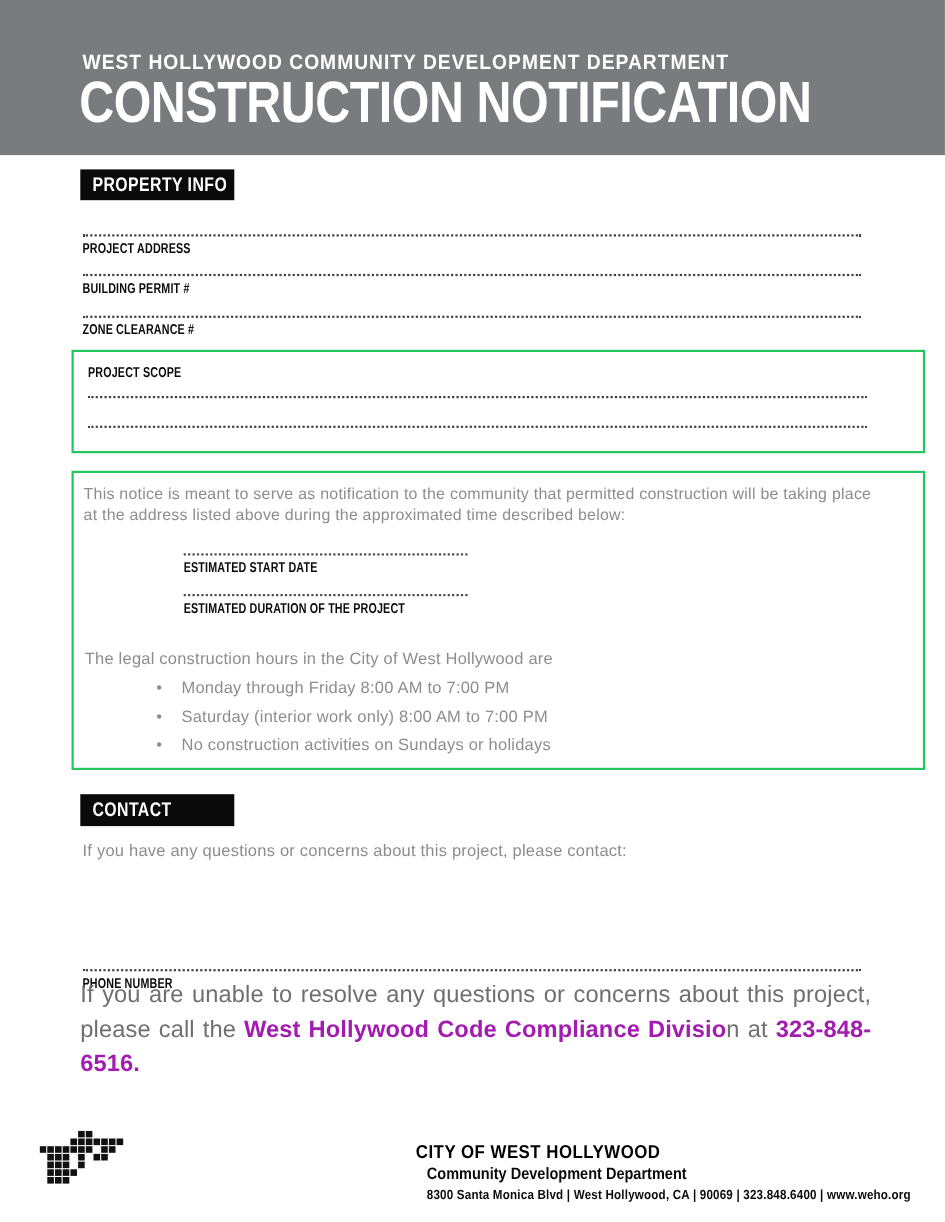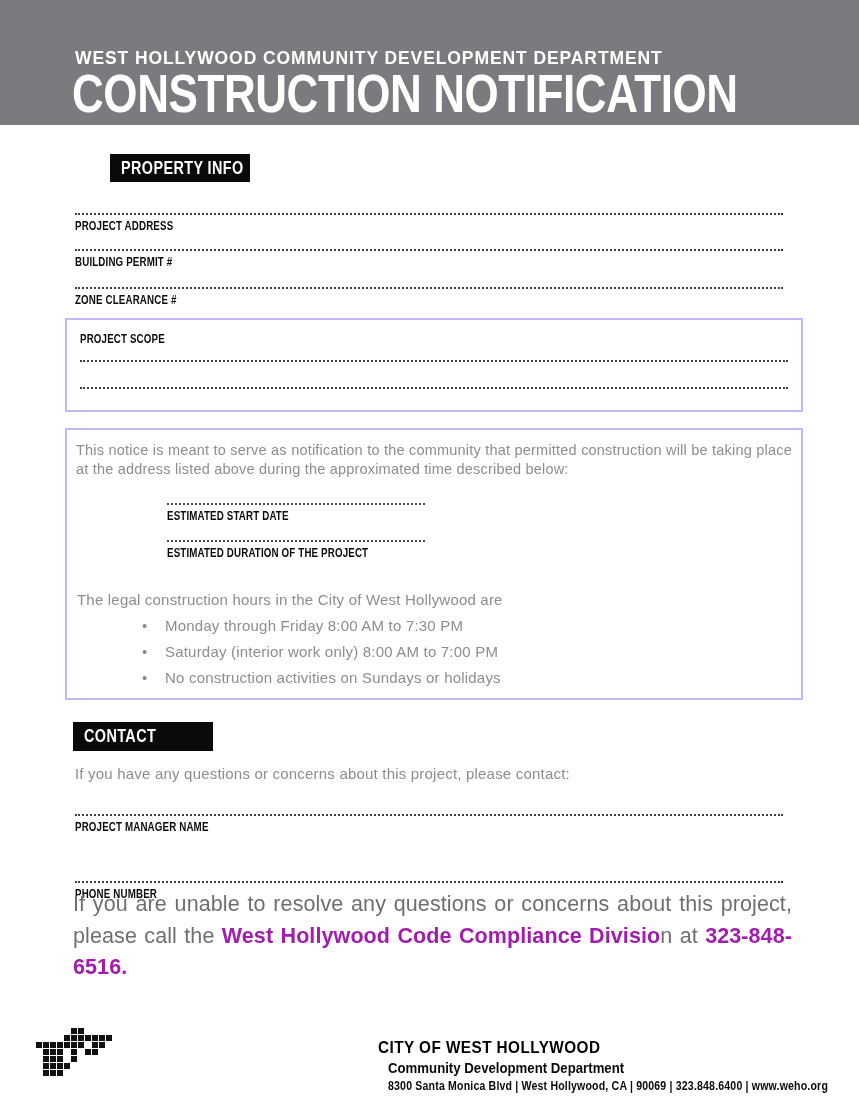--- a/index.html
+++ b/index.html
@@ -2,21 +2,21 @@
 <html><head>
 <meta charset="utf-8">
 <style>
   html,body { margin:0; padding:0; background:#ffffff; }
   .page {
     position:relative; width:859px; height:1111px; margin:0 auto;
     background:#ffffff; overflow:hidden;
     font-family:"Liberation Sans", sans-serif; color:#0a0a0a;
   }
   
-  .header-band { position:absolute; left:0; top:0; width:859px; height:125px; background:#7a7b7e; }
+  .header-band { position:absolute; left:0; top:0; width:859px; height:141px; background:#7a7b7e; }
   .dept-line {
     position:absolute; left:75px; top:47px; color:#ffffff; font-weight:bold;
     font-size:19px; letter-spacing:1px; white-space:nowrap;
     transform:scaleX(0.92); transform-origin:left center;
   }
   .big-title {
     position:absolute; left:72px; top:66px; color:#ffffff; font-weight:bold;
     font-size:53px; line-height:56px; letter-spacing:-0.5px; white-space:nowrap;
     transform:scaleX(0.83); transform-origin:left top;
   }
@@ -29,21 +29,21 @@
   }
   
   .dotline { height:0; border-bottom:2px dotted #3f3f3f; }
   .field { position:absolute; left:75px; width:708px; }
   .field-label {
     display:inline-block; margin-top:3px; font-weight:bold; font-size:13px;
     letter-spacing:0.2px; color:#0a0a0a; white-space:nowrap;
     transform:scaleX(0.75); transform-origin:left top;
   }
   
-  .outline-box { position:absolute; left:65px; width:734px; border:2px solid #c4b5fd; background:#fff; }
+  .outline-box { position:absolute; left:65px; width:734px; border:2px solid #22c55e; background:#fff;padding-left:38px; }
   .scope-box { top:318px; height:90px; }
   .scope-label { position:absolute; left:13px; top:8px; }
   .scope-line-1 { position:absolute; left:13px; top:40px; width:708px; }
   .scope-line-2 { position:absolute; left:13px; top:67px; width:708px; }
   .notice-box { top:428px; height:268px; }
   .notice-text {
     position:absolute; left:9px; top:11px; width:716px;
     font-size:14.5px; line-height:19px; letter-spacing:0.2px;
     color:#8d8d8d; text-align:justify;
   }
@@ -82,21 +82,21 @@
 </head>
 <body>
 
 <div class="page">
 
   <div class="header-band">
     <div class="dept-line">WEST HOLLYWOOD COMMUNITY DEVELOPMENT DEPARTMENT</div>
     <div class="big-title">CONSTRUCTION NOTIFICATION</div>
   </div>
 
-  <div class="section-label" style="left:73px; top:154px;margin-left:37px;">
+  <div class="section-label" style="left:73px; top:154px;">
     <span>PROPERTY INFO</span>
   </div>
 
   <div class="field" style="top:213px;">
     <div class="dotline"></div>
     <span class="field-label">PROJECT ADDRESS</span>
   </div>
 
   <div class="field" style="top:249px;">
     <div class="dotline"></div>
@@ -124,42 +124,38 @@
 
     <div class="inner-field if-2">
       <div class="dotline"></div>
       <span class="field-label">ESTIMATED DURATION OF THE PROJECT</span>
     </div>
 
     <div class="hours-heading">The legal construction hours in the City of West Hollywood are</div>
 
     <div class="hour-row hr-1">
       <span class="bullet">•</span>
-      <span>Monday through Friday 8:00 AM to 7:30 PM</span>
+      <span>Monday through Friday 8:00 AM to 7:00 PM</span>
     </div>
     <div class="hour-row hr-2">
       <span class="bullet">•</span>
       <span>Saturday (interior work only) 8:00 AM to 7:00 PM</span>
     </div>
     <div class="hour-row hr-3">
       <span class="bullet">•</span>
       <span>No construction activities on Sundays or holidays</span>
     </div>
   </div>
 
   <div class="section-label" style="left:73px; top:722px; height:29px;">
     <span>CONTACT</span>
   </div>
 
   <div class="contact-intro">If you have any questions or concerns about this project, please contact:</div>
 
-  <div class="field" style="top:814px;">
-    <div class="dotline"></div>
-    <span class="field-label">PROJECT MANAGER NAME</span>
-  </div>
 
   <div class="field" style="top:849px;margin-top:32px;">
     <div class="dotline"></div>
     <span class="field-label">PHONE NUMBER</span>
   </div>
 
   <div class="escalation"><span>If you are unable to resolve any questions or concerns about this project, please call the </span><b>West Hollywood Code Compliance Divisio</b><span>n at </span><b>323-848-6516.</b></div>
 
   <svg class="weho-logo" id="weho-logo" width="77" height="49" viewBox="0 0 77 49">
       <rect x="35" y="0" width="6" height="6" fill="#111"></rect>

